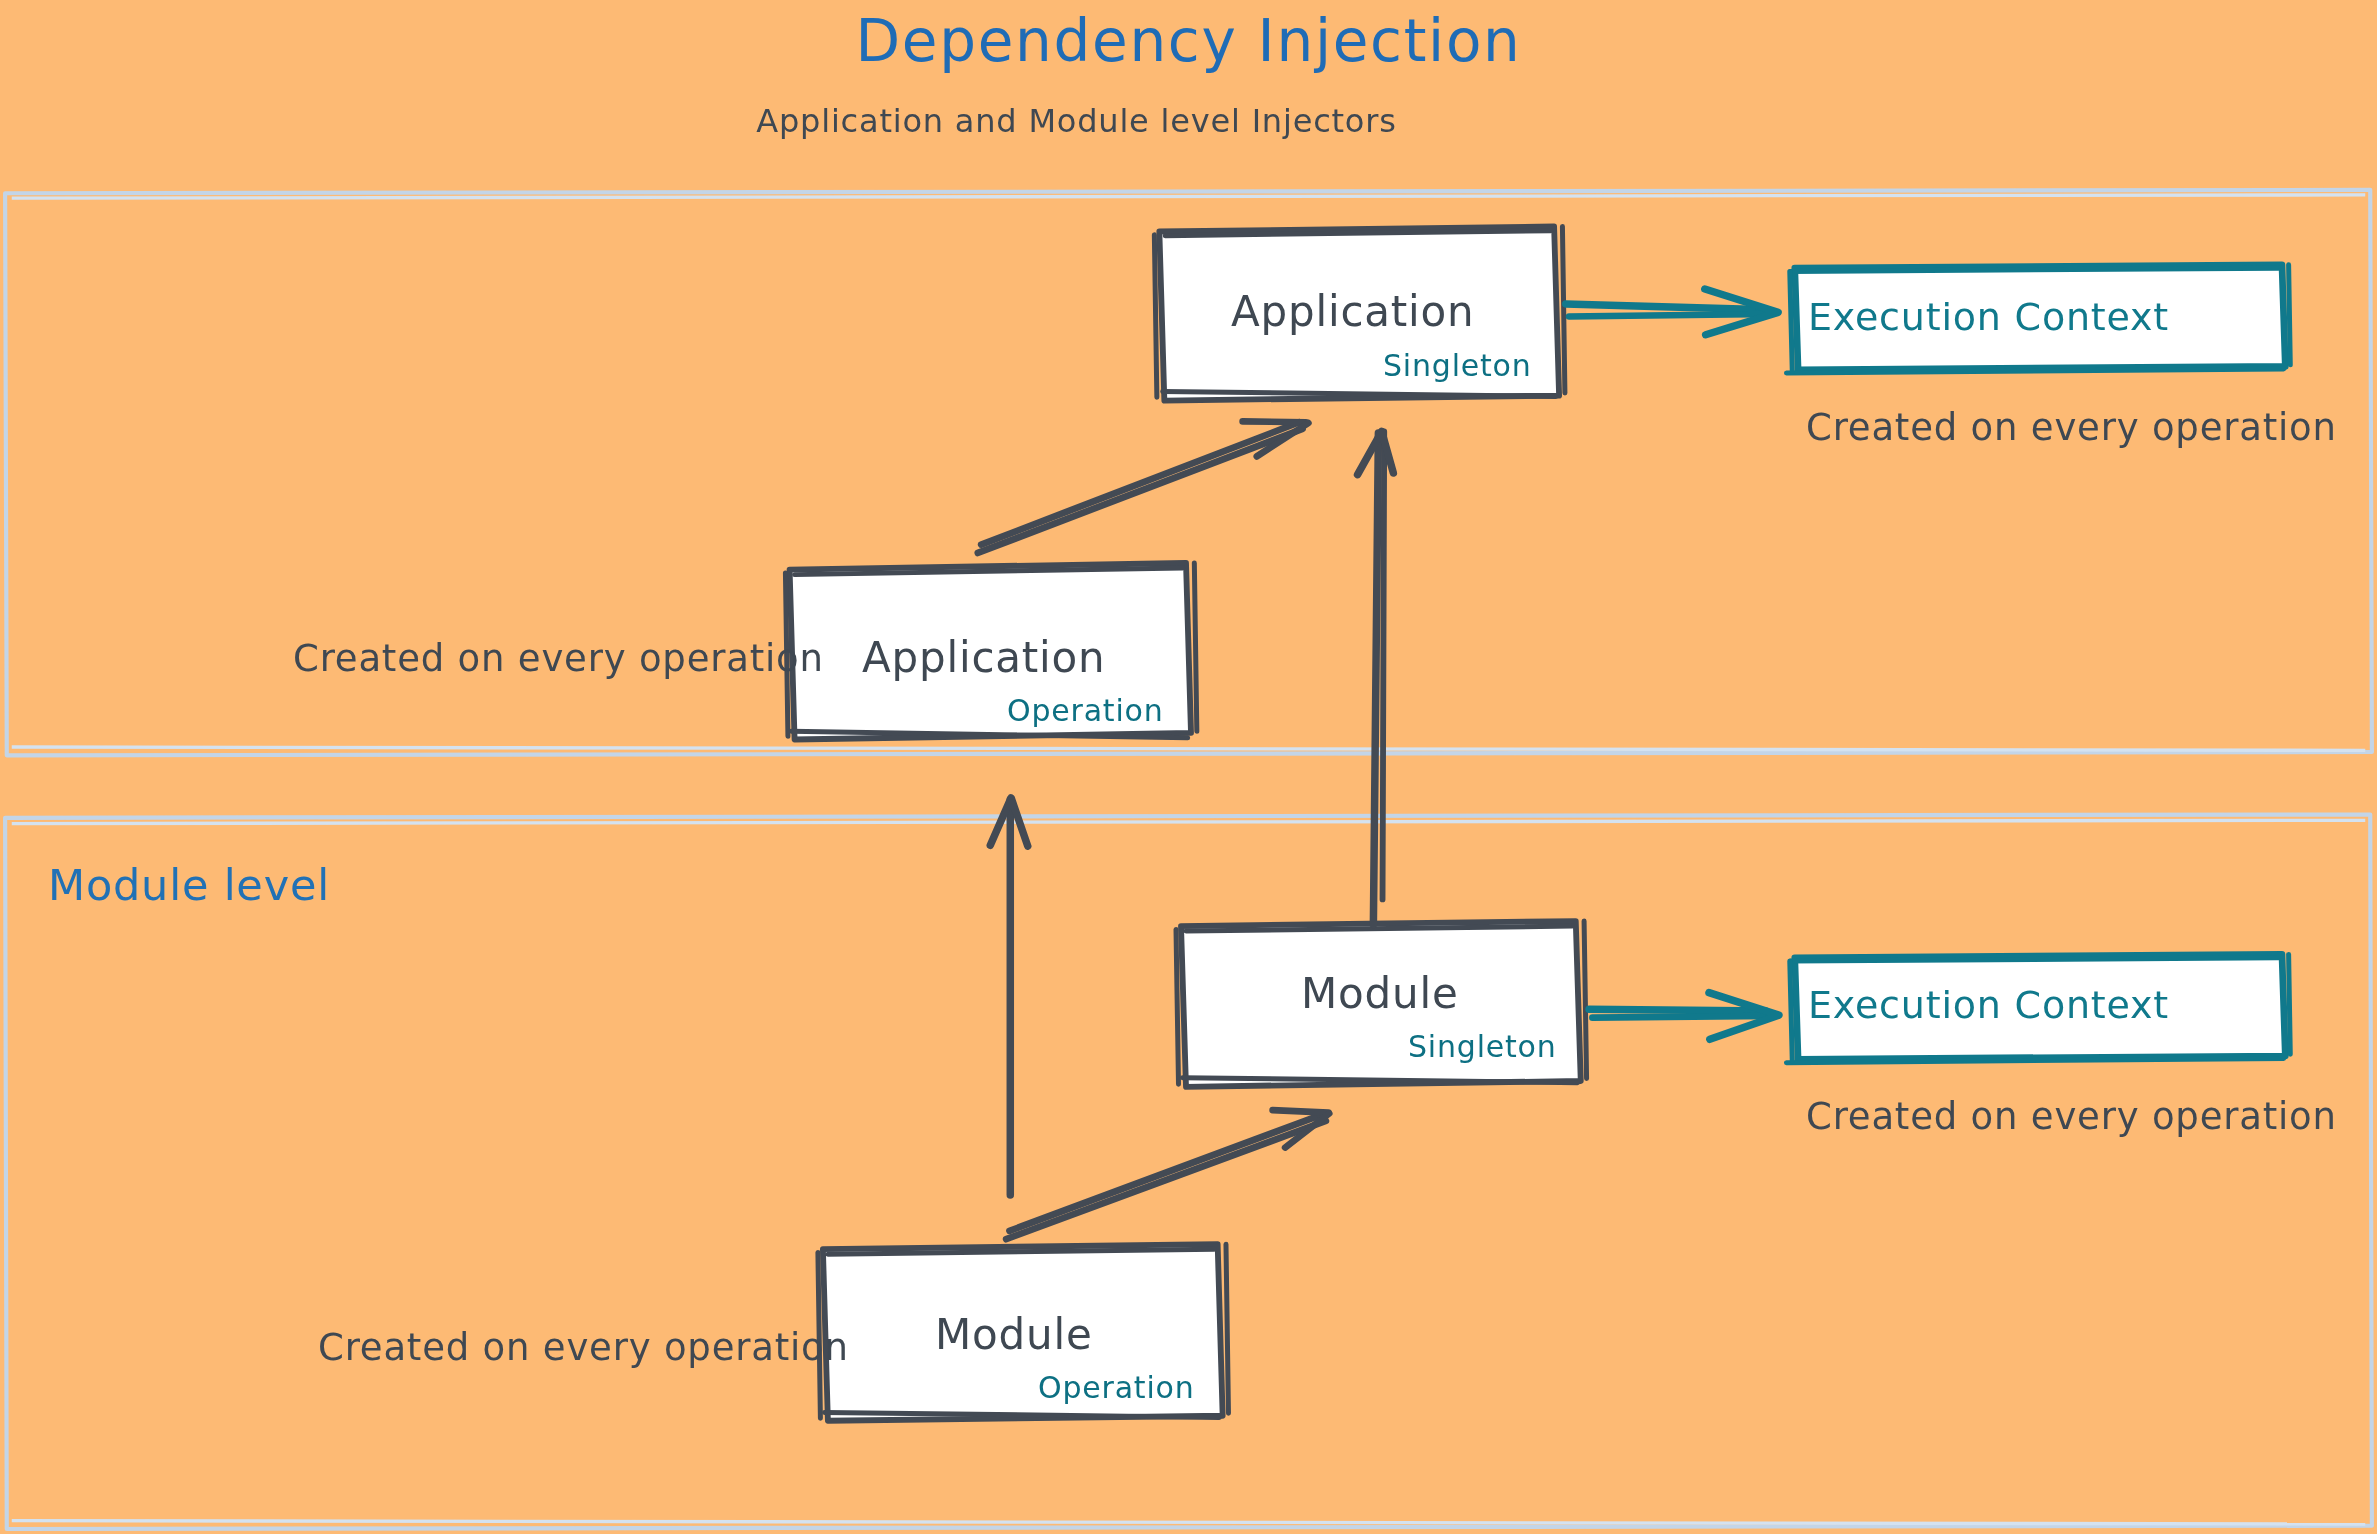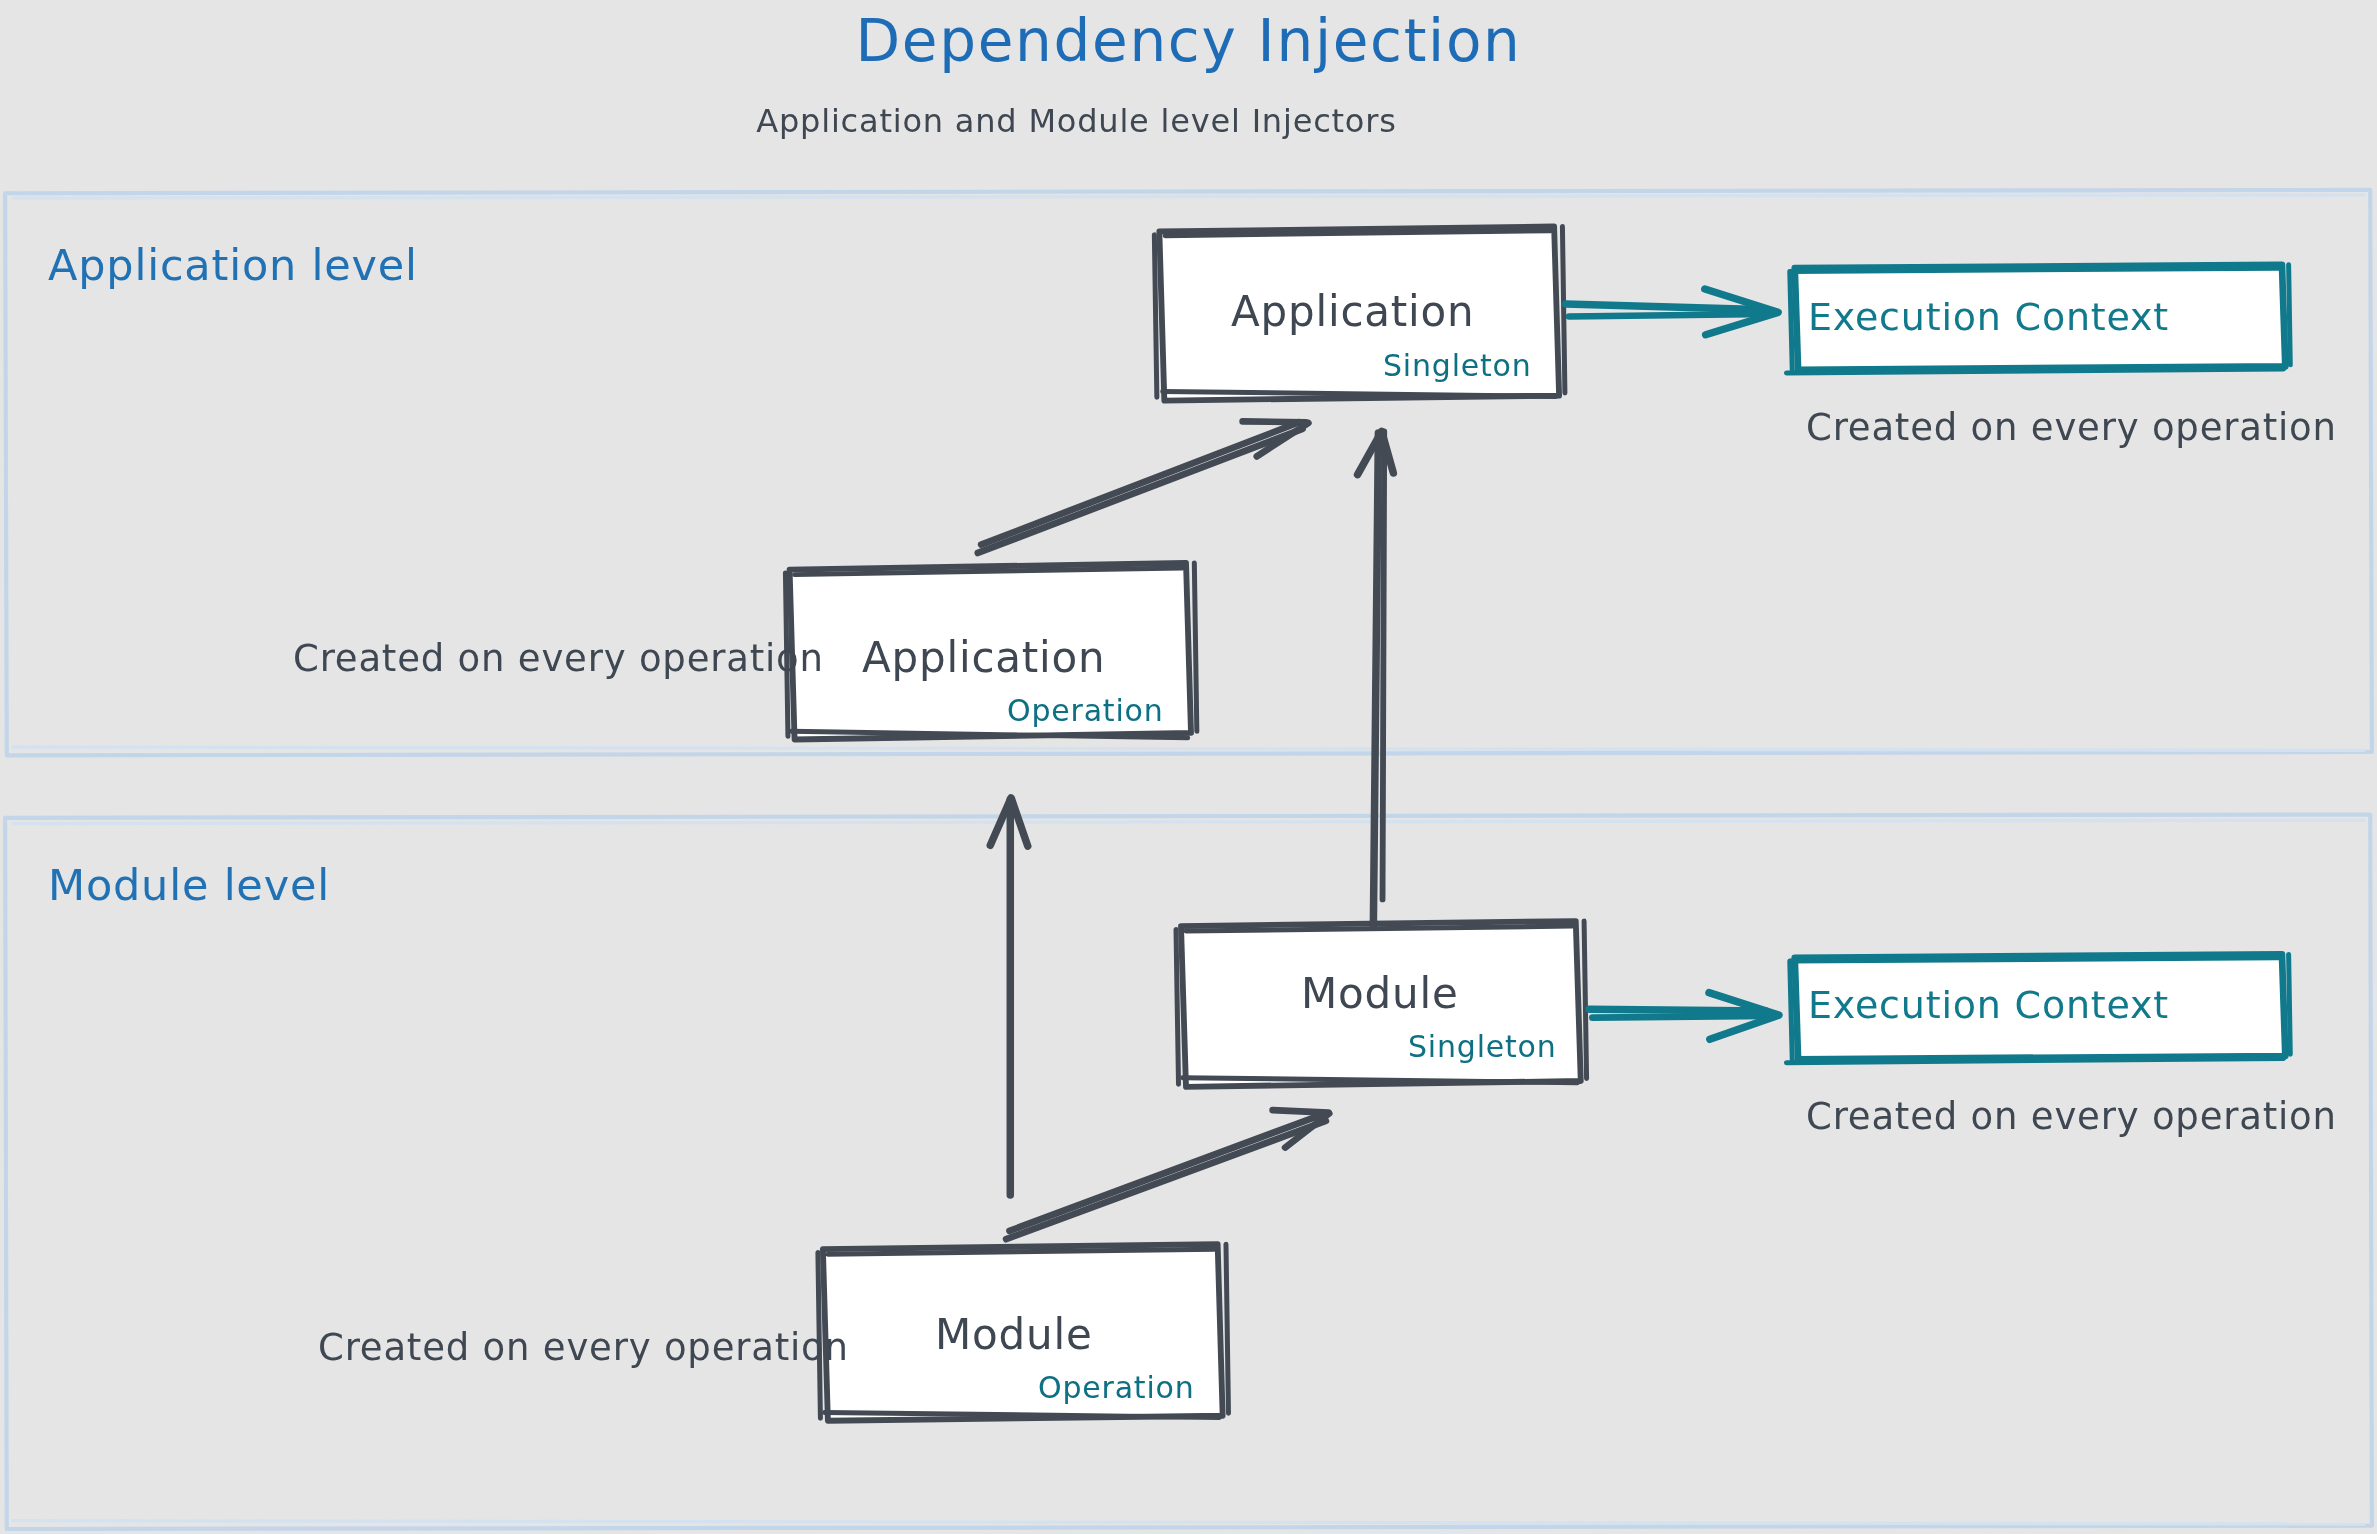--- a/index.html
+++ b/index.html
@@ -7,21 +7,21 @@
     padding: 0;
     background: #ffffff;
   }
   body {
     font-family: "DejaVu Sans", sans-serif;
   }
   #canvas {
     position: relative;
     width: 2377px;
     height: 1534px;
-    background: #e5e5e5;
+    background: #fdba74;
     overflow: hidden;
   }
   .svg-layer {
     position: absolute;
     left: 0;
     top: 0;
     width: 2377px;
     height: 1534px;
   }
   .txt {
@@ -202,21 +202,20 @@
     <g>
       <path d="M 1213 1435 L 1213 960" fill="none" stroke="#434a54" stroke-width="9" stroke-linecap="round"></path>
       <path d="M 1189 1015 L 1214 958 L 1234 1016" fill="none" stroke="#434a54" stroke-width="9" stroke-linecap="round" stroke-linejoin="round"></path>
     </g>
 
   </svg>
 
   <div class="txt" id="title">Dependency Injection</div>
   <div class="txt" id="subtitle">Application and Module level Injectors</div>
 
-  <div class="txt section-label" id="label-application-level">Application level</div>
 
   <div class="txt section-label" id="label-module-level">Module level</div>
 
   <div class="txt node-title" id="app-singleton-title">Application</div>
   <div class="txt node-sub" id="app-singleton-sub">Singleton</div>
 
   <div class="txt node-title" id="app-operation-title">Application</div>
   <div class="txt node-sub" id="app-operation-sub">Operation</div>
 
   <div class="txt ec-title" id="ec-app-title">Execution Context</div>

